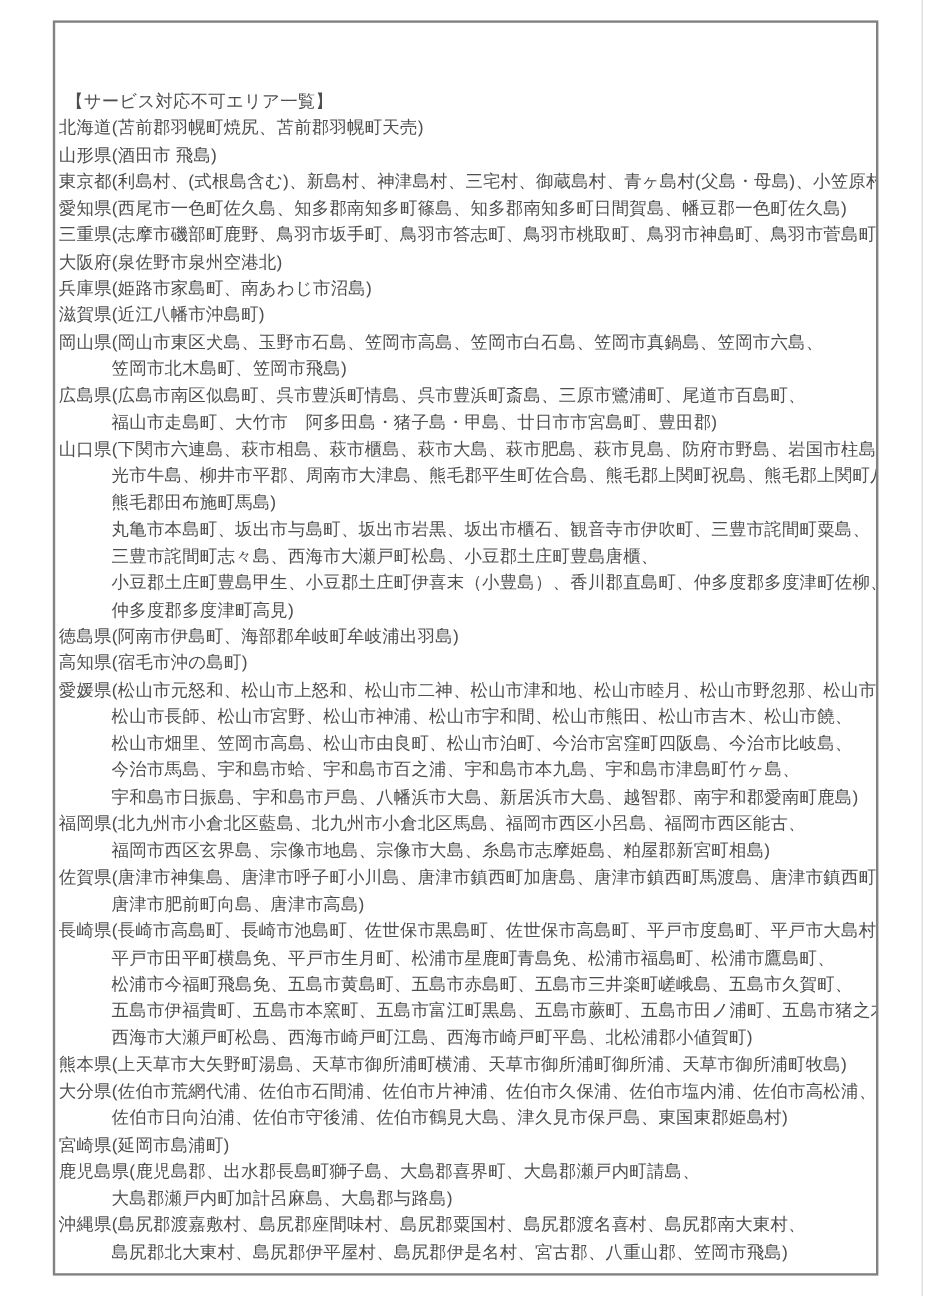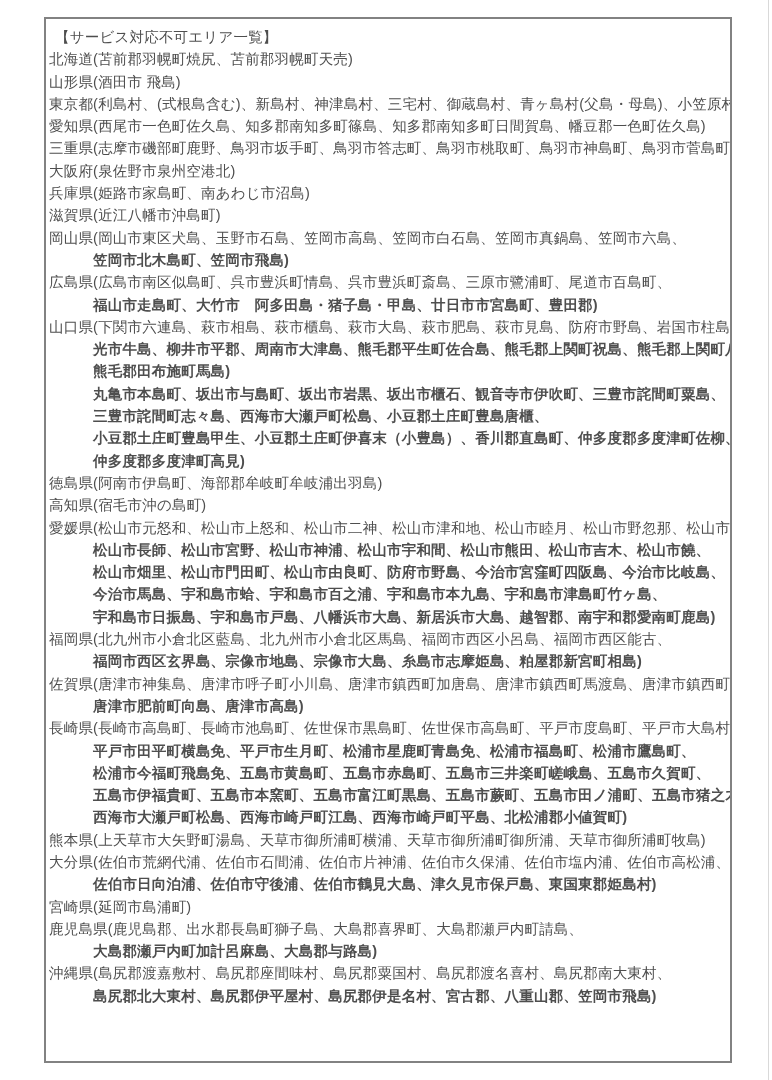--- a/index.html
+++ b/index.html
@@ -33,24 +33,24 @@
   }
   .line{
     font-size:14.5px;
     line-height:22.3px;
     color:var(--text-color);
     white-space:nowrap;
     letter-spacing:0.2px;
   }
   .line.title{
     padding-left:6px;
+    margin-top:48px;
   }
   .line.cont{
     padding-left:44px;
-    font-weight:bold;
   }
   .page-edge{
     position:absolute;
     top:0;bottom:0;right:3px;
     width:1px;
     background:var(--edge-line);
   }
 </style>
 </head>
 <body>
@@ -75,21 +75,21 @@
         <div class="line cont">光市牛島、柳井市平郡、周南市大津島、熊毛郡平生町佐合島、熊毛郡上関町祝島、熊毛郡上関町八島</div>
         <div class="line cont">熊毛郡田布施町馬島)</div>
         <div class="line cont">丸亀市本島町、坂出市与島町、坂出市岩黒、坂出市櫃石、観音寺市伊吹町、三豊市詫間町粟島、</div>
         <div class="line cont">三豊市詫間町志々島、西海市大瀬戸町松島、小豆郡土庄町豊島唐櫃、</div>
         <div class="line cont">小豆郡土庄町豊島甲生、小豆郡土庄町伊喜末（小豊島）、香川郡直島町、仲多度郡多度津町佐柳、</div>
         <div class="line cont">仲多度郡多度津町高見)</div>
         <div class="line">徳島県(阿南市伊島町、海部郡牟岐町牟岐浦出羽島)</div>
         <div class="line">高知県(宿毛市沖の島町)</div>
         <div class="line">愛媛県(松山市元怒和、松山市上怒和、松山市二神、松山市津和地、松山市睦月、松山市野忽那、松山市小浜</div>
         <div class="line cont">松山市長師、松山市宮野、松山市神浦、松山市宇和間、松山市熊田、松山市吉木、松山市饒、</div>
-        <div class="line cont">松山市畑里、松山市門田町、松山市由良町、防府市野島、今治市宮窪町四阪島、今治市比岐島、</div>
+        <div class="line cont">松山市畑里、笠岡市高島、松山市由良町、松山市泊町、今治市宮窪町四阪島、今治市比岐島、</div>
         <div class="line cont">今治市馬島、宇和島市蛤、宇和島市百之浦、宇和島市本九島、宇和島市津島町竹ヶ島、</div>
         <div class="line cont">宇和島市日振島、宇和島市戸島、八幡浜市大島、新居浜市大島、越智郡、南宇和郡愛南町鹿島)</div>
         <div class="line">福岡県(北九州市小倉北区藍島、北九州市小倉北区馬島、福岡市西区小呂島、福岡市西区能古、</div>
         <div class="line cont">福岡市西区玄界島、宗像市地島、宗像市大島、糸島市志摩姫島、粕屋郡新宮町相島)</div>
         <div class="line">佐賀県(唐津市神集島、唐津市呼子町小川島、唐津市鎮西町加唐島、唐津市鎮西町馬渡島、唐津市鎮西町松島</div>
         <div class="line cont">唐津市肥前町向島、唐津市高島)</div>
         <div class="line">長崎県(長崎市高島町、長崎市池島町、佐世保市黒島町、佐世保市高島町、平戸市度島町、平戸市大島村、</div>
         <div class="line cont">平戸市田平町横島免、平戸市生月町、松浦市星鹿町青島免、松浦市福島町、松浦市鷹島町、</div>
         <div class="line cont">松浦市今福町飛島免、五島市黄島町、五島市赤島町、五島市三井楽町嵯峨島、五島市久賀町、</div>
         <div class="line cont">五島市伊福貴町、五島市本窯町、五島市富江町黒島、五島市蕨町、五島市田ノ浦町、五島市猪之木町</div>

